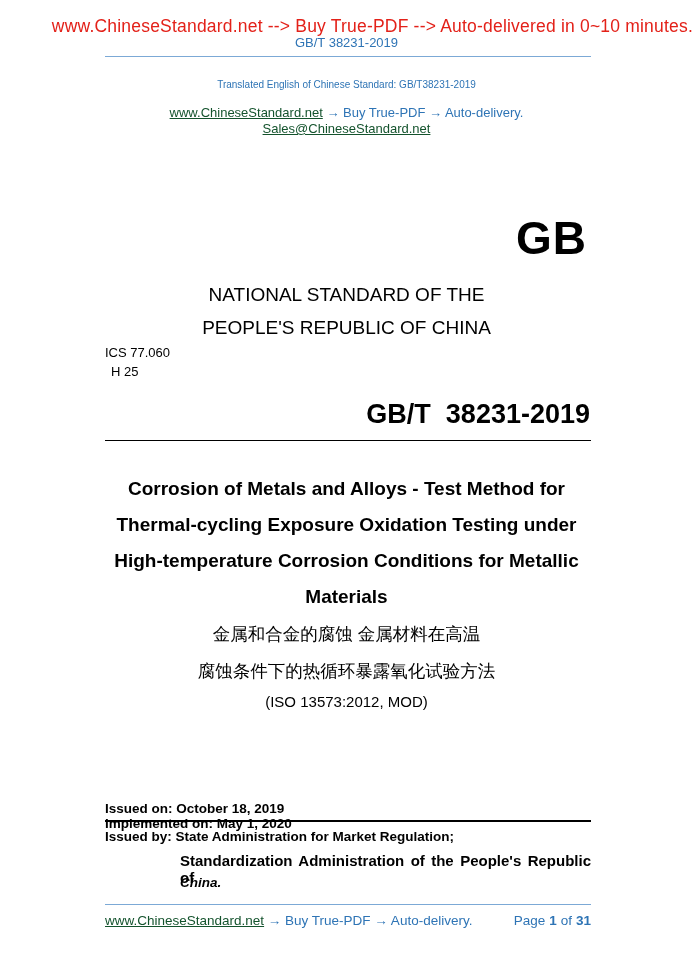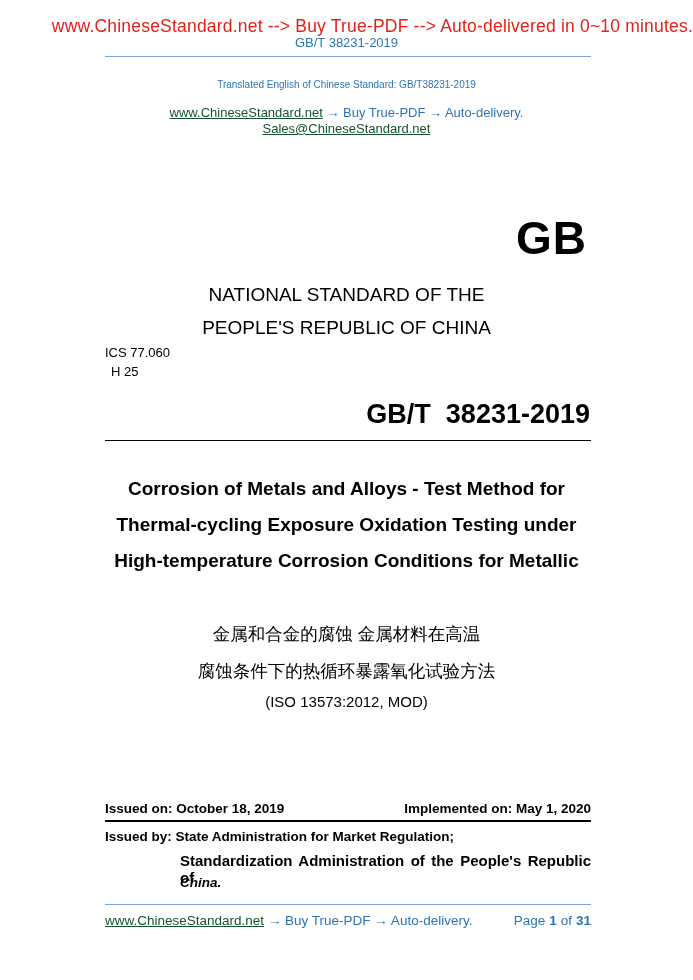--- a/index.html
+++ b/index.html
@@ -37,21 +37,21 @@
   .h25  { top: 364px; left: 105px; font-size: 13px; margin-left: 6px; }
   .std-number { top: 399px; right: 103px; font-size: 27px; font-weight: bold; white-space: pre; }
   .rule-mid { top: 440px; }
 
   .title-line { font-size: 19px; font-weight: bold; line-height: 22px; }
   .t0 { top: 478px; text-align: center; } .t1 { top: 514px; } .t2 { top: 550px; } .t3 { top: 586px; }
   .cn { font-size: 17.5px; line-height: 24px; }
   .cn1 { top: 622px; } .cn2 { top: 659px; }
   .iso { top: 693px; font-size: 15px; }
 
-  .issue-row { top: 801px; left: 105px; width: 486px; display: flex; justify-content: space-between; font-size: 13.5px; font-weight: bold; }
+  .issue-row { top: 801px; left: 105px; width: 486px; display: flex; justify-content: space-between; font-size: 13.5px; font-weight: bold; flex-direction: column; }
   .rule-issue { top: 820px; }
   .issued-by { top: 829px; left: 105px; width: 486px; font-size: 13.5px; font-weight: bold; }
   .issuer2a { top: 852px; left: 180px; width: 411px; font-size: 15px; font-weight: bold; text-align: justify; text-align-last: justify; }
   .issuer2b { top: 875px; left: 180px; font-size: 13.5px; font-weight: bold; font-style: italic; }
 
   .rule-footer { top: 904px; }
   .footer-row { top: 913px; left: 105px; width: 486px; display: flex; justify-content: space-between; font-size: 13.5px; }
   .pageinfo span { margin-left: 4px; }
   .pageinfo span:first-child { margin-left: 0; }
   .b { font-weight: bold; }
@@ -73,20 +73,21 @@
   <div class="abs center nat1">NATIONAL STANDARD OF THE</div>
   <div class="abs center nat2">PEOPLE'S REPUBLIC OF CHINA</div>
   <div class="abs ics">ICS 77.060</div>
   <div class="abs h25">H 25</div>
   <div class="abs std-number">GB/T  38231-2019</div>
   <div class="rule rule-black rule-mid"></div>
 
   <div class="abs center title-line t0">Corrosion of Metals and Alloys - Test Method for</div>
   <div class="abs center title-line t1">Thermal-cycling Exposure Oxidation Testing under</div>
   <div class="abs center title-line t2">High-temperature Corrosion Conditions for Metallic</div>
+  <div class="abs center title-line t3">Materials</div>
 
   <div class="abs center cn cn1">金属和合金的腐蚀 金属材料在高温</div>
   <div class="abs center cn cn2">腐蚀条件下的热循环暴露氧化试验方法</div>
   <div class="abs center iso">(ISO 13573:2012, MOD)</div>
 
   <div class="abs issue-row">
     <span>Issued on: October 18, 2019</span>
     <span>Implemented on: May 1, 2020</span>
   </div>
   <div class="rule rule-thick rule-issue"></div>

